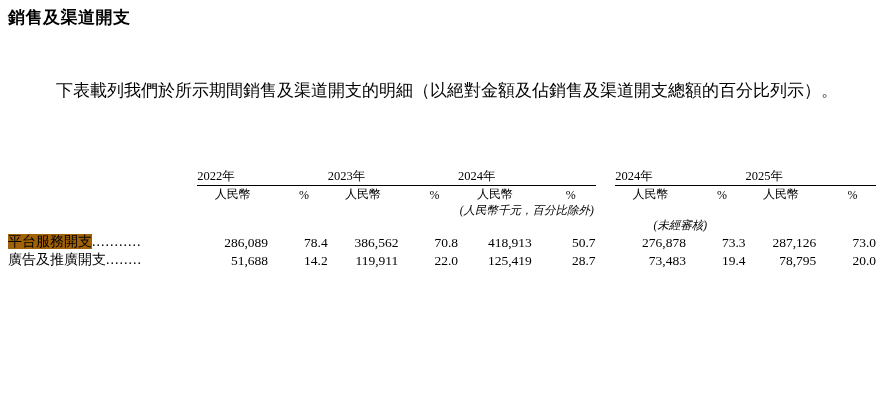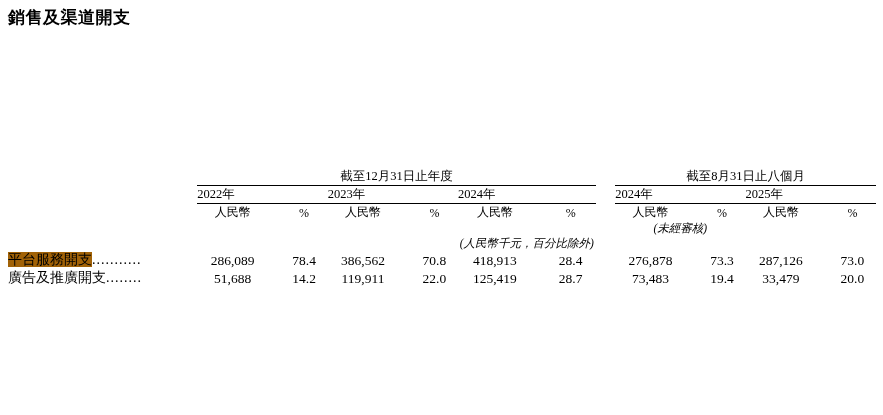--- a/index.html
+++ b/index.html
@@ -89,21 +89,21 @@
     padding-top: 6px;
     white-space: nowrap;
   }
   .label-cell {
     font-size: 14px;
     white-space: nowrap;
     padding-top: 10px;
     padding-bottom: 2px;
   }
   .num {
-    text-align: center;
+    text-align: right;
     font-size: 13.5px;
     padding-top: 10px;
     padding-bottom: 2px;
     white-space: nowrap;
     font-family: Liberation Serif, serif;
   }
   .hl {
     background: #a16207;
   }
   .dots {
@@ -113,20 +113,21 @@
   .colpct { width: 50px; }
   .spacer { width: 14px; }
 </style>
 </head>
 <body>
 
 <div class="page">
 
   <div class="section-title">銷售及渠道開支</div>
 
+  <div class="intro">下表載列我們於所示期間銷售及渠道開支的明細（以絕對金額及佔銷售及渠道開支總額的百分比列示）。</div>
 
   <table class="fin">
     <colgroup>
       <col style="width:196px">
       <col class="colnum">
         <col class="spacer">
         <col class="colpct">
       <col class="colnum">
         <col class="spacer">
         <col class="colpct">
@@ -137,26 +138,20 @@
       <col class="colnum">
         <col class="spacer">
         <col class="colpct">
       <col class="colnum">
         <col class="spacer">
         <col class="colpct">
     </colgroup>
     <tbody>
       <tr>
         <td></td>
-        <td class="grp-head" colspan="9">截至12月31日止年度</td>
-        <td></td>
-        <td class="grp-head" colspan="6">截至8月31日止八個月</td>
-      </tr>
-      <tr>
-        <td></td>
         <td class="yr-head" colspan="3">2022年</td>
         <td class="yr-head" colspan="3">2023年</td>
         <td class="yr-head" colspan="3">2024年</td>
         <td></td>
         <td class="yr-head" colspan="3">2024年</td>
         <td class="yr-head" colspan="3">2025年</td>
       </tr>
       <tr>
         <td></td>
         <td class="sub-head">人民幣</td>
@@ -171,44 +166,44 @@
         <td></td>
         <td class="sub-head">人民幣</td>
         <td></td>
         <td class="sub-head">%</td>
         <td class="sub-head">人民幣</td>
         <td></td>
         <td class="sub-head">%</td>
       </tr>
       <tr>
         <td></td>
+        <td colspan="6"></td>
+        <td class="unit-note" colspan="3">(人民幣千元，百分比除外)</td>
+        <td></td>
+        <td colspan="6"></td>
+      </tr>
+      <tr>
+        <td></td>
         <td colspan="9"></td>
         <td></td>
         <td class="audit-note" colspan="3">(未經審核)</td>
         <td colspan="3"></td>
       </tr>
-      <tr>
-        <td></td>
-        <td colspan="6"></td>
-        <td class="unit-note" colspan="3">(人民幣千元，百分比除外)</td>
-        <td></td>
-        <td colspan="6"></td>
-      </tr>
 
       <tr>
         <td class="label-cell"><span class="hl">平台服務開支</span><span class="dots">...........</span></td>
         <td class="num">286,089</td>
         <td></td>
         <td class="num">78.4</td>
         <td class="num">386,562</td>
         <td></td>
         <td class="num">70.8</td>
         <td class="num">418,913</td>
         <td></td>
-        <td class="num">28.4</td>
+        <td class="num">50.7</td>
         <td></td>
         <td class="num">276,878</td>
         <td></td>
         <td class="num">73.3</td>
         <td class="num">287,126</td>
         <td></td>
         <td class="num">73.0</td>
       </tr>
 
       <tr>
@@ -219,20 +214,20 @@
         <td class="num">119,911</td>
         <td></td>
         <td class="num">22.0</td>
         <td class="num">125,419</td>
         <td></td>
         <td class="num">28.7</td>
         <td></td>
         <td class="num">73,483</td>
         <td></td>
         <td class="num">19.4</td>
-        <td class="num">33,479</td>
+        <td class="num">78,795</td>
         <td></td>
         <td class="num">20.0</td>
       </tr>
     </tbody>
   </table>
 
 </div>
 
 </body></html>

